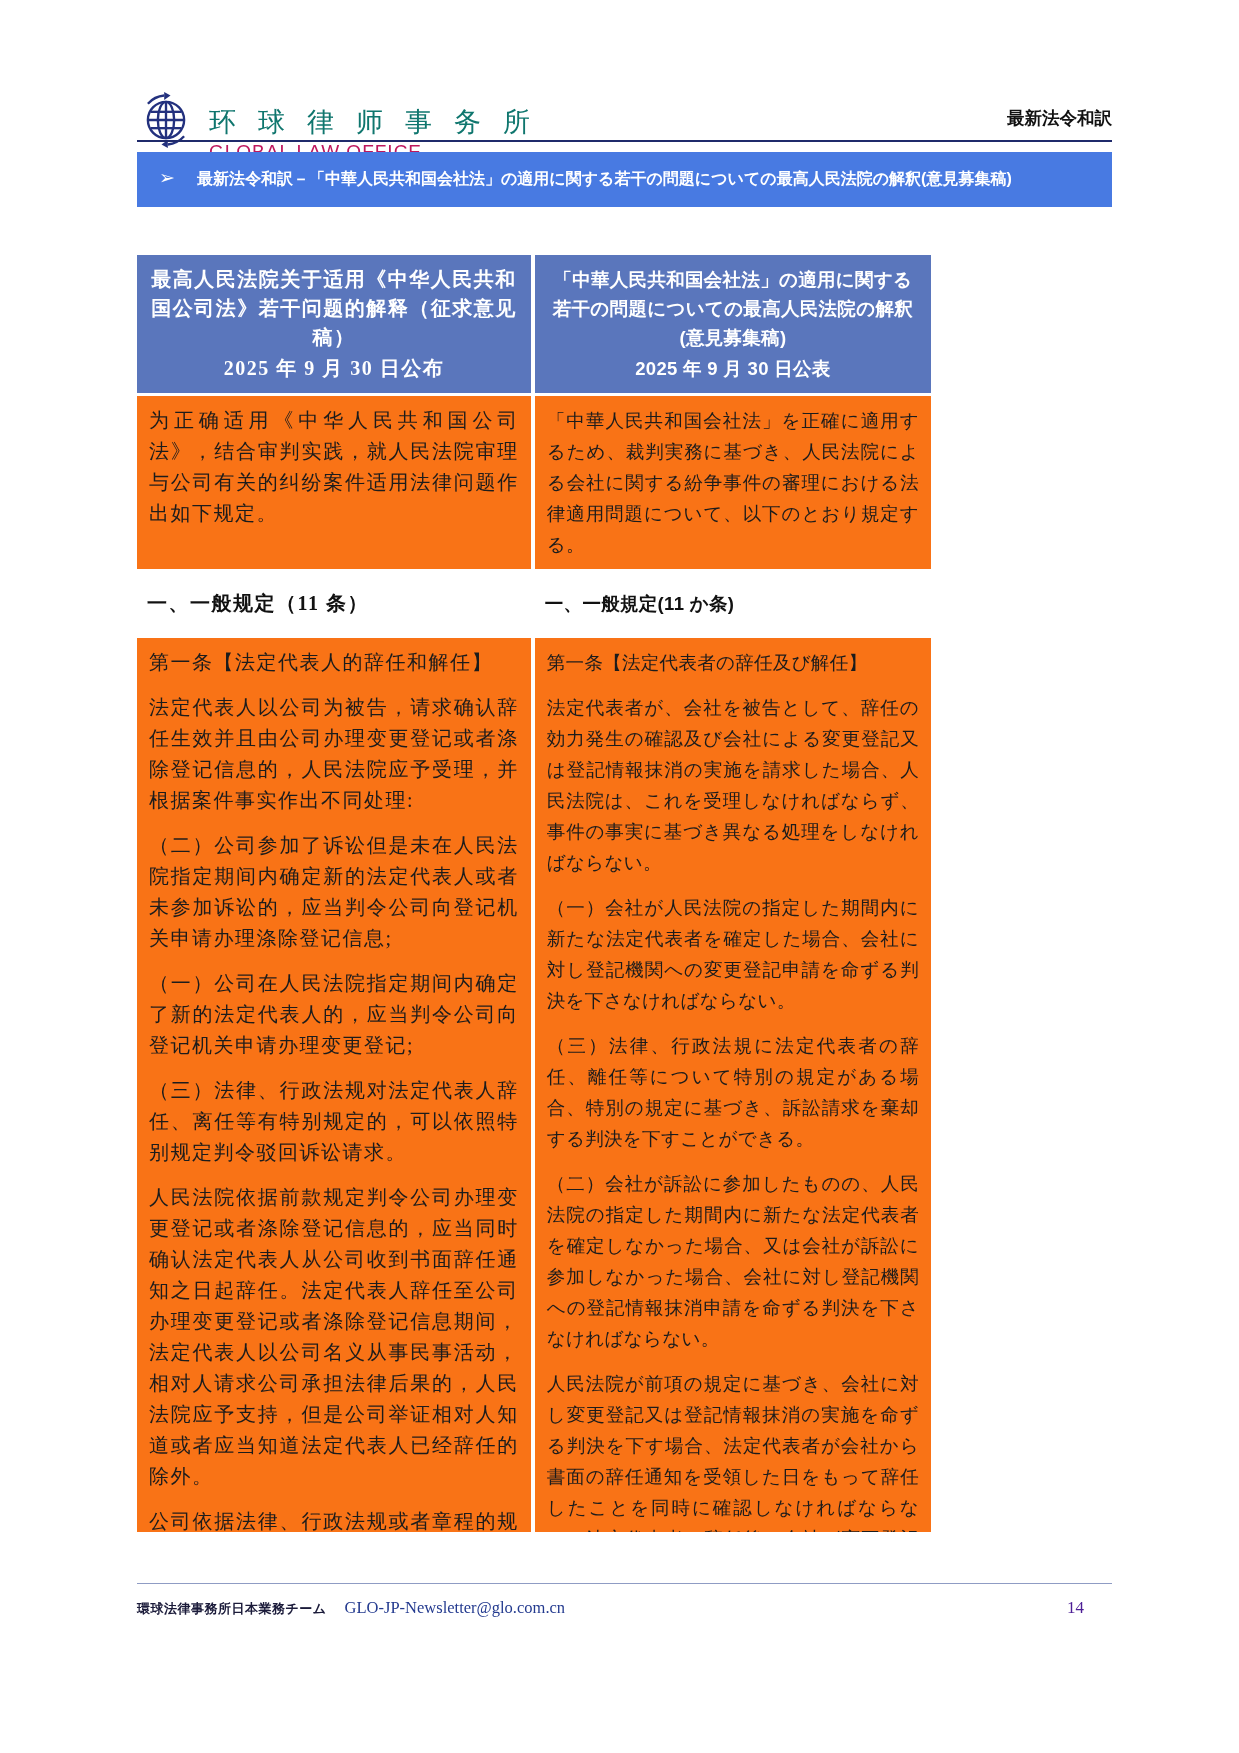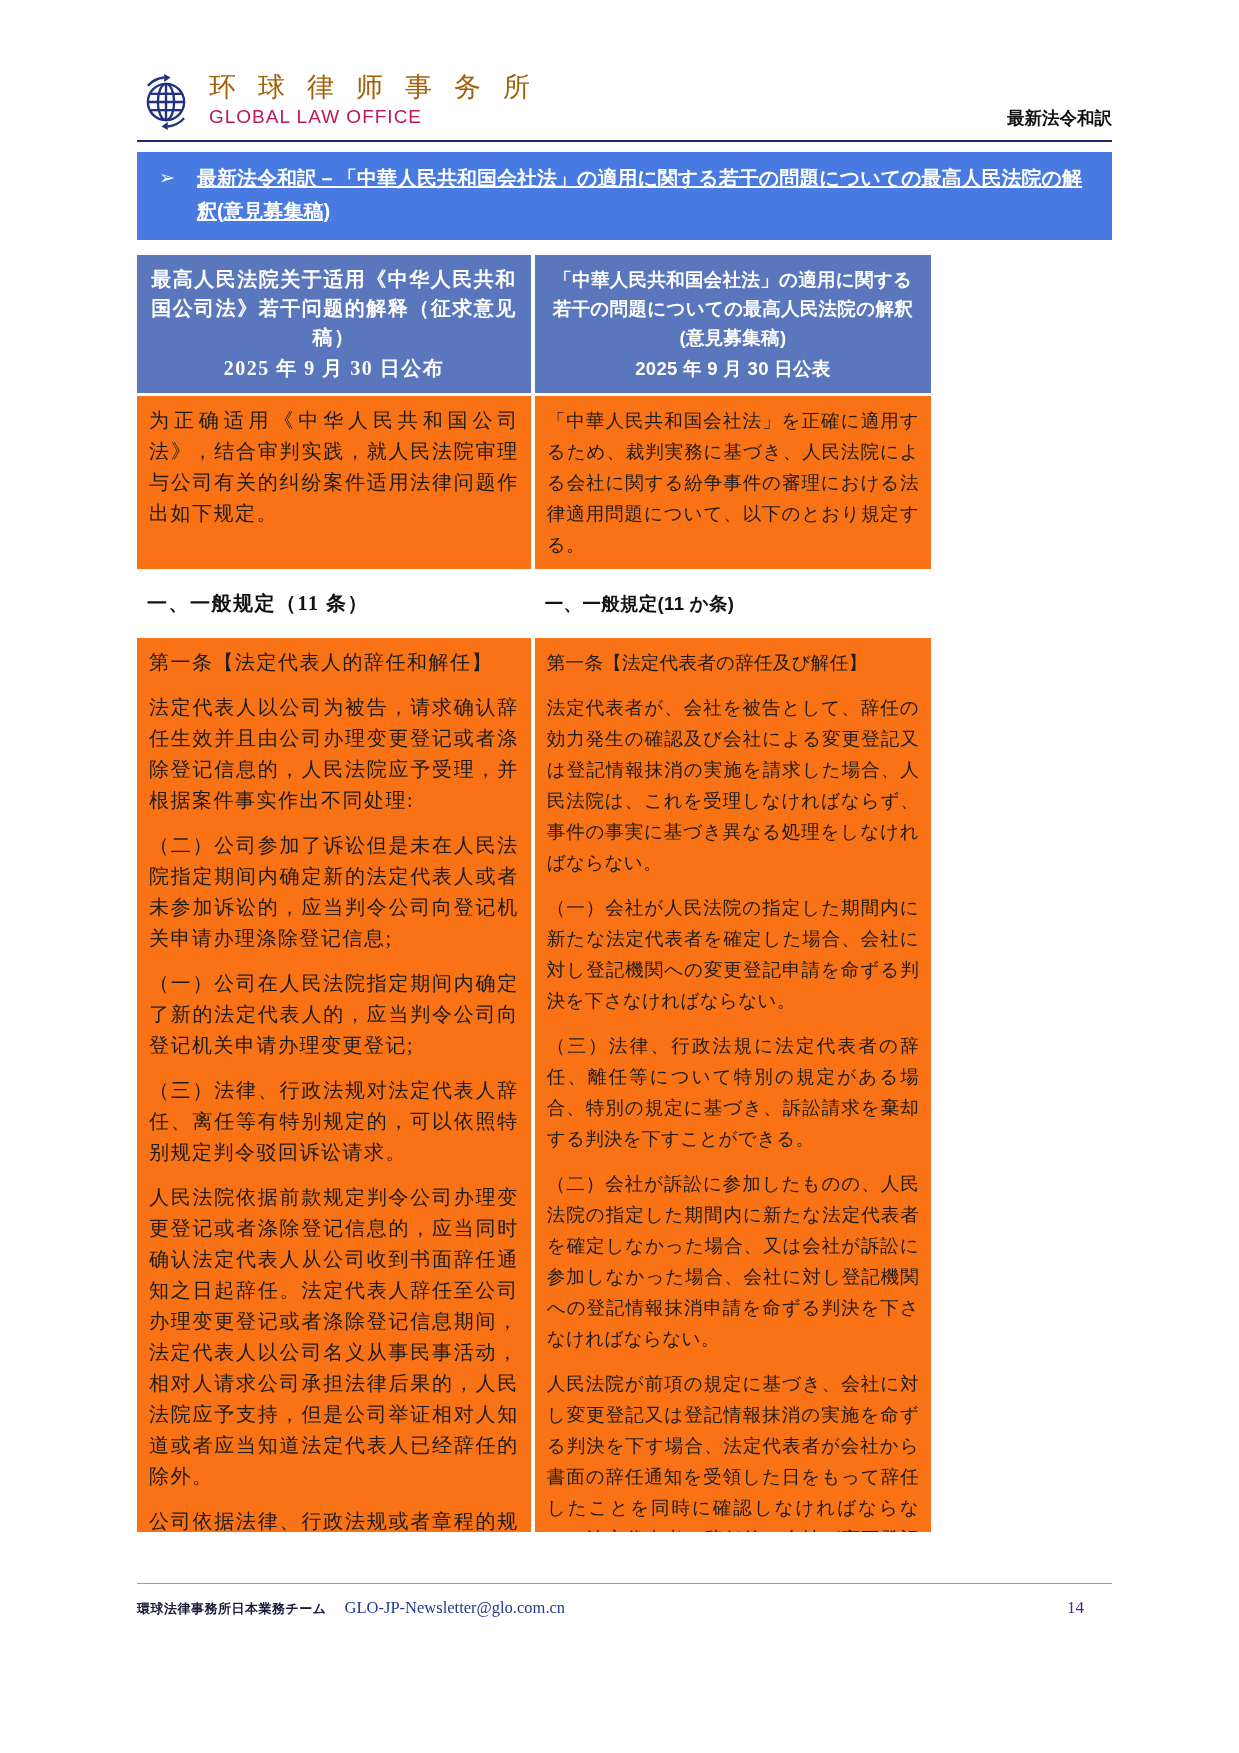--- a/index.html
+++ b/index.html
@@ -8,41 +8,41 @@
     width:1239px;height:1753px;
     background:#ffffff;
     overflow:hidden;
     font-family:"Liberation Sans","DejaVu Sans",sans-serif;
     color:#1c1c1c;
   }
   
   .logo-row{position:absolute;left:137px;top:72px;display:flex;align-items:center;}
   .globe{width:58px;height:58px;margin-right:14px;}
   .logo-text .cn{
-    font-size:27px;letter-spacing:22px;color:#a16207;line-height:30px;white-space:nowrap;
+    font-size:27px;letter-spacing:22px;color:#0f766e;line-height:30px;white-space:nowrap;margin-top:35px;
   }
   .logo-text .en{
     font-size:19px;letter-spacing:1px;color:#be185d;line-height:30px;white-space:nowrap;
   }
   .top-label{
     position:absolute;right:127px;top:106px;
     font-size:17.5px;font-weight:bold;color:#111;
   }
   .top-rule{
     position:absolute;left:137px;top:140px;width:975px;height:2px;background:#1f2a6b;
   }
   
   .banner{
     position:absolute;left:137px;top:152px;width:975px;box-sizing:border-box;
     background:#487ae2;color:#fff;
     padding:10px 18px 12px 22px;
     display:flex;align-items:flex-start;
   }
   .banner .arrow{flex:0 0 auto;font-size:19px;margin:4px 22px 0 0;font-weight:normal;}
-  .banner .text{flex:1;font-size:20px;font-weight:bold;line-height:33px;text-decoration:underline;}
+  .banner .text{flex:1;font-size:16px;font-weight:bold;line-height:33px;}
   
   .doc-table{
     position:absolute;left:137px;top:255px;width:794px;height:1277px;
     display:flex;flex-direction:column;row-gap:3px;overflow:hidden;
   }
   .t-row{display:flex;column-gap:4px;}
   .cell{box-sizing:border-box;overflow:hidden;}
   .cell.zh{
     width:484px;
     font-family:"Liberation Serif","DejaVu Serif",serif;

